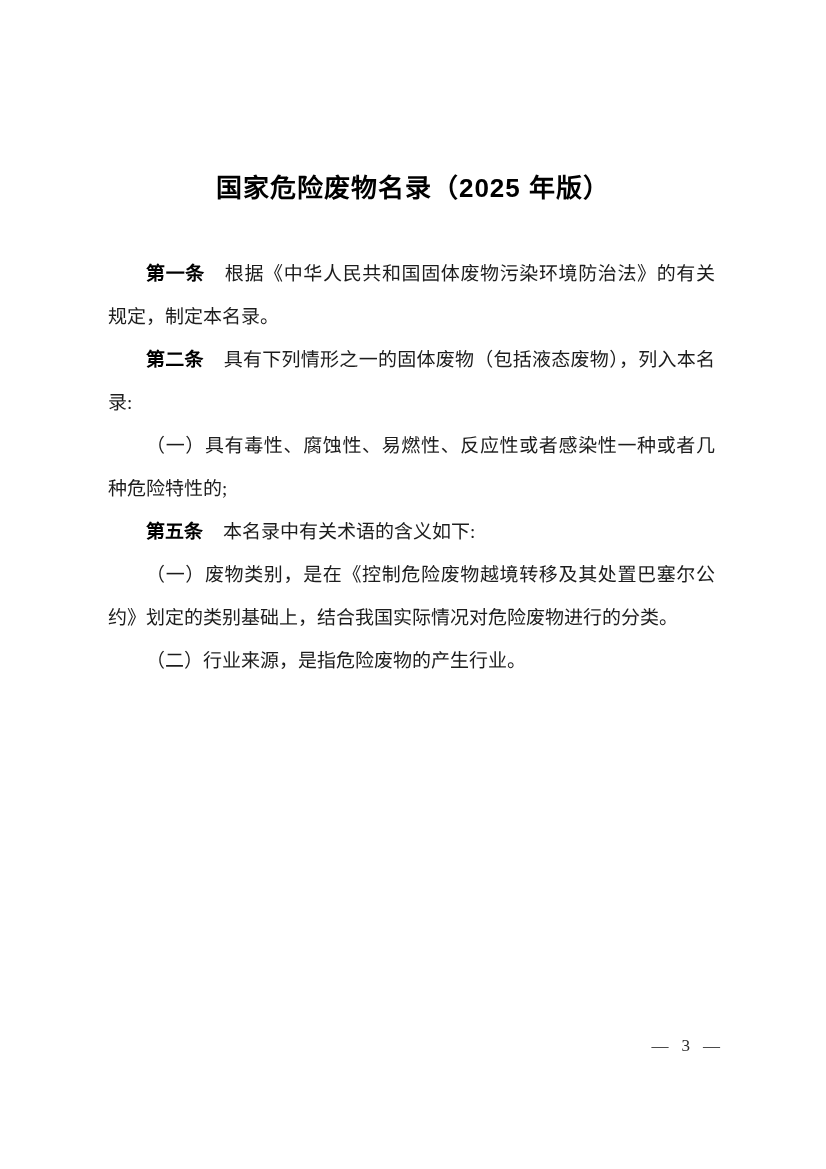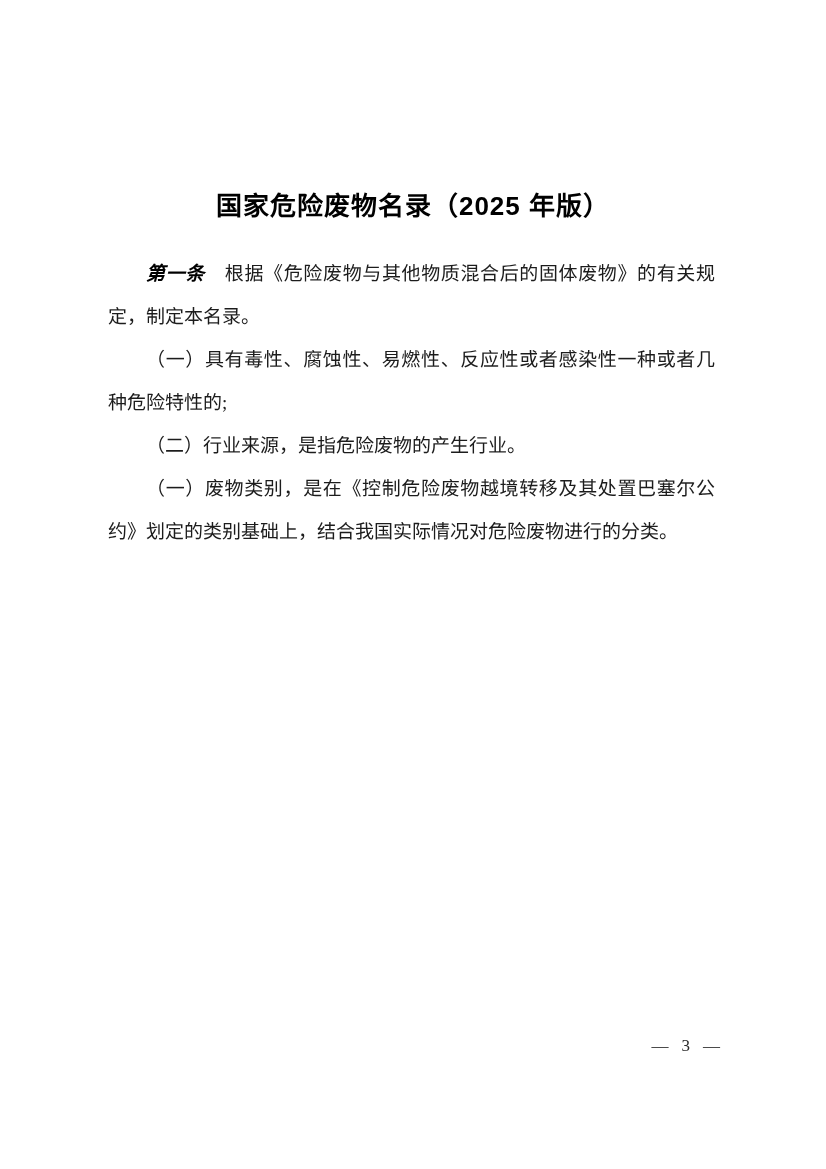--- a/index.html
+++ b/index.html
@@ -8,21 +8,21 @@
     position: relative;
     width: 826px;
     height: 1169px;
     background: #ffffff;
     overflow: hidden;
     font-family: "Liberation Serif", serif;
     color: #1c1c1c;
   }
   .doc-title {
     position: absolute;
-    top: 180px;
+    top: 162px;
     left: 0;
     width: 826px;
     text-align: center;
     font-family: "Liberation Sans", sans-serif;
     font-size: 26px;
     line-height: 52px;
     font-weight: 700;
     letter-spacing: 1px;
     color: #000000;
   }
@@ -39,21 +39,21 @@
     text-justify: inter-character;
     text-indent: 2em;
     color: #1c1c1c;
     word-break: break-all;
   }
   .article-label {
     font-family: "Liberation Sans", sans-serif;
     font-weight: 700;
     color: #000000;
   }
-  .article-label:not(:empty) { margin-right: 1.05em; font-style: italic; }
+  .article-label:not(:empty) { margin-right: 1.05em; }
   .page-footer {
     position: absolute;
     top: 1034px;
     right: 106px;
     font-size: 17px;
     line-height: 24px;
     color: #2a2a2a;
     white-space: nowrap;
   }
   .footer-dash { letter-spacing: 0; }
@@ -65,30 +65,36 @@
 </style>
 </head>
 <body>
 
 <div class="page">
 
   <h1 class="doc-title">国家危险废物名录（2025 年版）</h1>
 
   <div class="doc-body">
     <p class="para">
-      <span class="article-label">第一条</span><span>根据《危险废物与其他物质混合后的固体废物》的有关规定，制定本名录。</span>
+      <span class="article-label">第一条</span><span>根据《中华人民共和国固体废物污染环境防治法》的有关规定，制定本名录。</span>
+    </p>
+    <p class="para">
+      <span class="article-label">第二条</span><span>具有下列情形之一的固体废物（包括液态废物），列入本名录:</span>
     </p>
     <p class="para">
       <span class="article-label"></span><span>（一）具有毒性、腐蚀性、易燃性、反应性或者感染性一种或者几种危险特性的;</span>
     </p>
     <p class="para">
-      <span class="article-label"></span><span>（二）行业来源，是指危险废物的产生行业。</span>
+      <span class="article-label">第五条</span><span>本名录中有关术语的含义如下:</span>
     </p>
     <p class="para">
       <span class="article-label"></span><span>（一）废物类别，是在《控制危险废物越境转移及其处置巴塞尔公约》划定的类别基础上，结合我国实际情况对危险废物进行的分类。</span>
+    </p>
+    <p class="para">
+      <span class="article-label"></span><span>（二）行业来源，是指危险废物的产生行业。</span>
     </p>
   </div>
 
   <div class="page-footer">
     <span class="footer-dash">—</span><span class="page-number">3</span><span class="footer-dash">—</span>
   </div>
 
 </div>
 
 </body></html>

